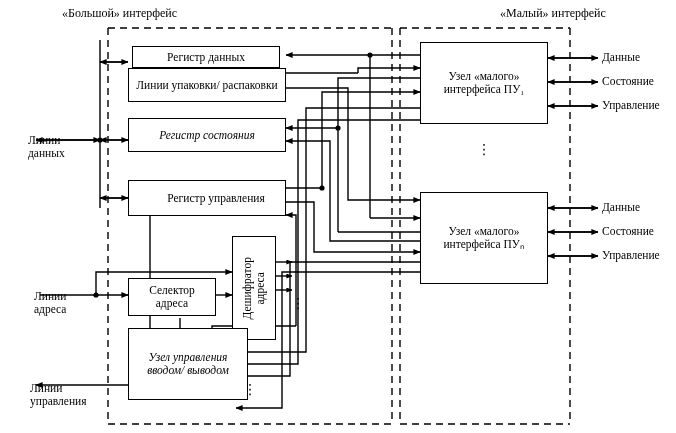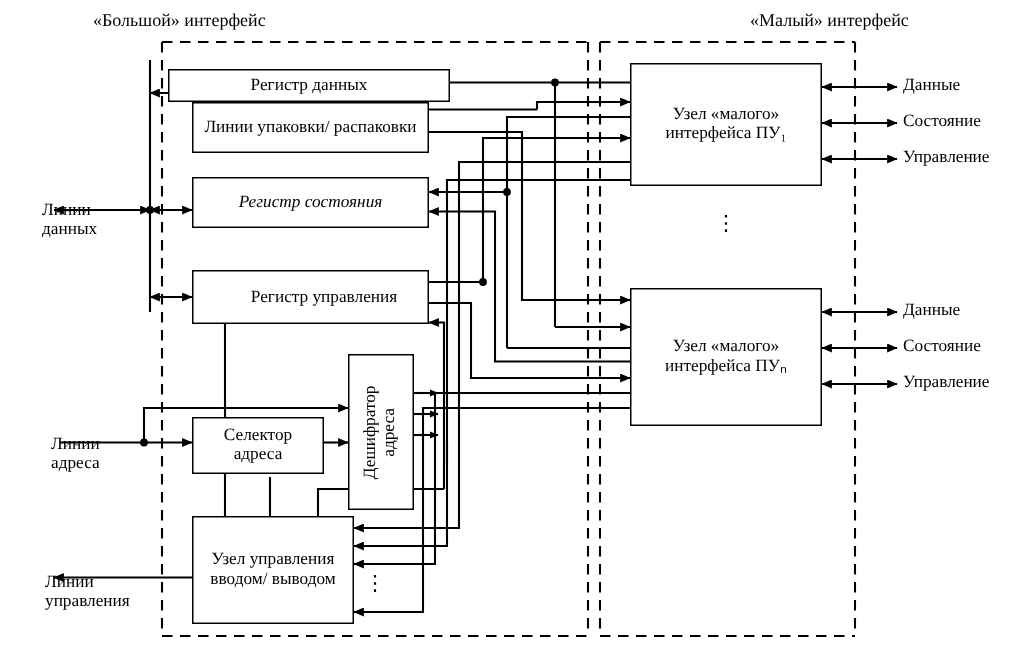--- a/index.html
+++ b/index.html
@@ -180,21 +180,21 @@
       <path d="M150,212 L150,344"></path>
       <path d="M150,212 L150,212"></path>
 
       <path d="M292,262 L292,262"></path>
     </g>
   </svg>
 
   <div class="title" style="left:22px; top:6px;margin-left:40px;">«Большой» интерфейс</div>
   <div class="title" style="left:500px; top:6px;">«Малый» интерфейс</div>
 
-  <div class="box" style="left:112px; top:46px; width:188px; height:22px;">
+  <div class="box" style="left:132px; top:46px; width:148px; height:22px;">
     <span>Регистр данных</span>
   </div>
 
   <div class="box" style="left:128px; top:68px; width:158px; height:34px;">
     <span>Линии упаковки/
 распаковки</span>
   </div>
 
   <div class="box" style="left:128px; top:118px; width:158px; height:34px;font-style:italic;">
     <span>Регистр состояния</span>
@@ -207,21 +207,21 @@
   <div class="box" style="left:128px; top:278px; width:88px; height:38px;">
     <span>Селектор
 адреса</span>
   </div>
 
   <div class="vert" style="left:232px; top:236px; width:44px; height:104px;">
     <span>Дешифратор
 адреса</span>
   </div>
 
-  <div class="box" style="left:128px; top:344px; width:108px; height:72px;">
+  <div class="box" style="left:128px; top:328px; width:120px; height:72px;font-style:italic;">
     <span>Узел
 управления
 вводом/
 выводом</span>
   </div>
 
   <div class="box" style="left:420px; top:42px; width:128px; height:82px;">
     <span>Узел «малого»
 интерфейса
 ПУ₁</span>

